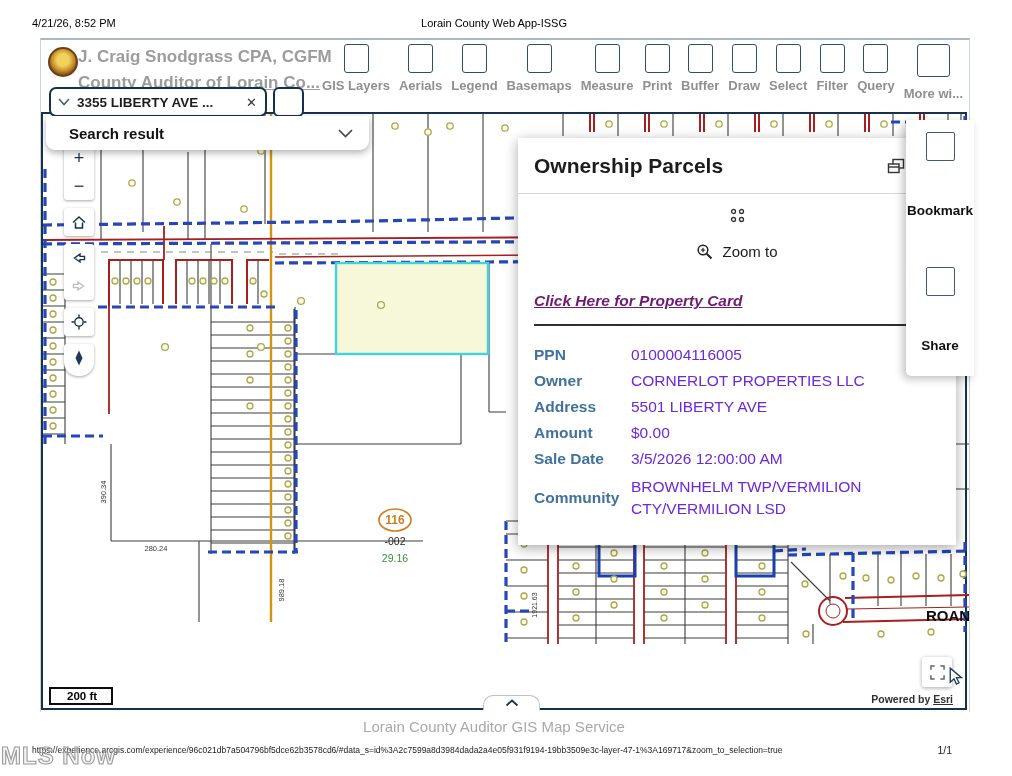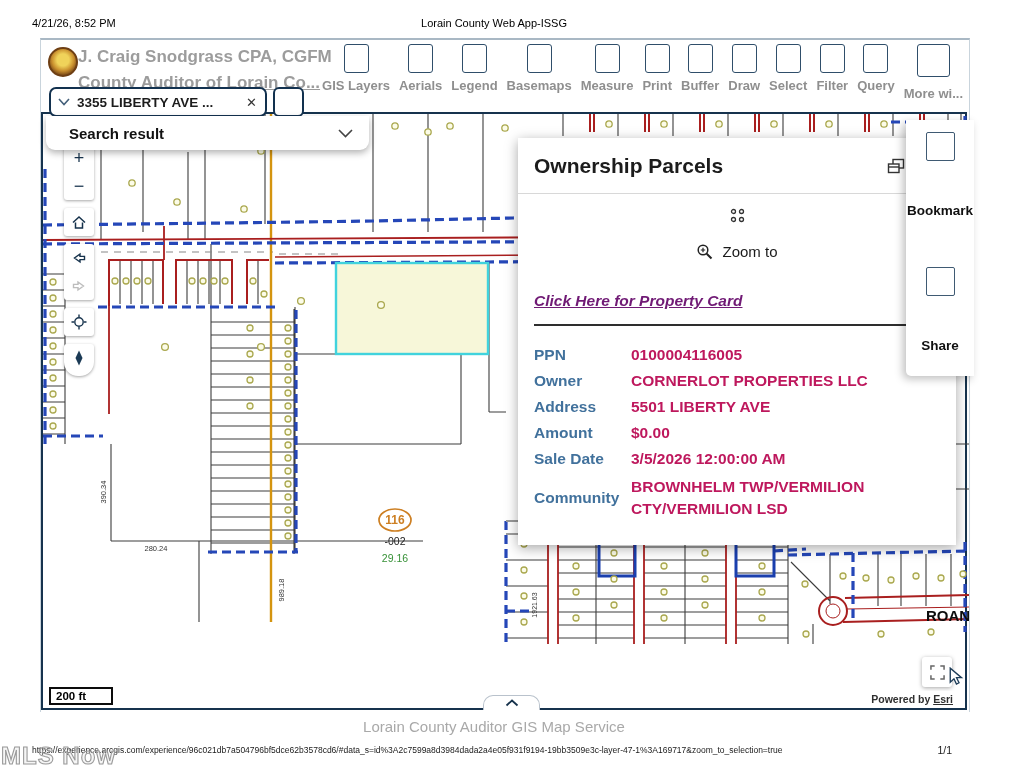--- a/index.html
+++ b/index.html
@@ -62,34 +62,34 @@
   .panel-head .hicon { margin-left:22px; cursor:pointer; display:flex; }
   .panel-actions { display:flex; align-items:center; gap:16px; padding:14px 16px 10px;flex-direction:column; }
   .panel-actions .zlabel { font-size:15px; color:#1a1a1a; }
   .panel-body { padding:0 16px 16px; }
   .prop-link { display:inline-block; margin-top:22px; font-size:15.5px; font-weight:700; font-style:italic;
                color:#701a75; text-decoration:underline; cursor:pointer; }
   .dark-divider { border:none; border-top:2px solid #2e2e2e; margin-top:14px; }
   .fields { margin-top:20px; }
   .frow { display:grid; grid-template-columns:97px 1fr; align-items:center; margin-bottom:8px; }
   .flabel { font-size:15.5px; font-weight:700; color:#41719c; }
-  .fvalue { font-size:15.5px; color:#be185d; white-space:nowrap;font-weight:bold; }
+  .fvalue { font-size:15.5px; color:#6d28d9; white-space:nowrap; }
   .fvalue.wrap { white-space:normal; max-width:262px; line-height:1.45; }
 
   
   .side-menu { position:absolute; left:863px; top:6px; width:68px; background:#fff; z-index:6;
                box-shadow:-3px 3px 9px rgba(0,0,0,.25); border-radius:0 0 0 5px;
                display:flex; flex-direction:column; align-items:center; padding:12px 0 10px; overflow:hidden;gap:36px; }
   .sm-sq { width:29px; height:29px; border:1.5px solid #3f5a73; border-radius:2px; background:#fff; margin-bottom:6px; cursor:pointer; }
   .sm-label { font-size:13.5px; font-weight:700; color:#101010; margin-bottom:13px; white-space:nowrap; }
 
   
   .scalebar { position:absolute; left:6px; bottom:3px; width:64px; height:18px; border:2px solid #0c0c0c;
               background:rgba(255,255,255,.9); font-size:11.5px; font-weight:700; color:#000;
-              line-height:14px; padding-left:5px; z-index:3; }
+              line-height:14px; padding-left:16px; z-index:3; }
   .collapse-tab { position:absolute; left:440px; bottom:-2px; width:57px; height:15px; background:#fff; z-index:3;
                   border:1px solid #b9c2cc; border-bottom:none; border-radius:10px 10px 0 0;
                   display:flex; align-items:center; justify-content:center; cursor:pointer; }
   .fullscreen-btn { position:absolute; right:13px; top:543px; width:30px; height:30px; background:#fff; z-index:3;
                     border-radius:3px; box-shadow:0 1px 4px rgba(0,0,0,.35);
                     display:flex; align-items:center; justify-content:center; cursor:pointer; }
   .powered { position:absolute; right:5px; bottom:1px; background:#fff; padding:2px 7px; z-index:3;
              font-size:10.5px; color:#2f2f2f; font-weight:600; }
   .powered .esri { text-decoration:underline; cursor:pointer; }
   .mouse-cursor { position:absolute; left:905px; top:553px; z-index:7; }

